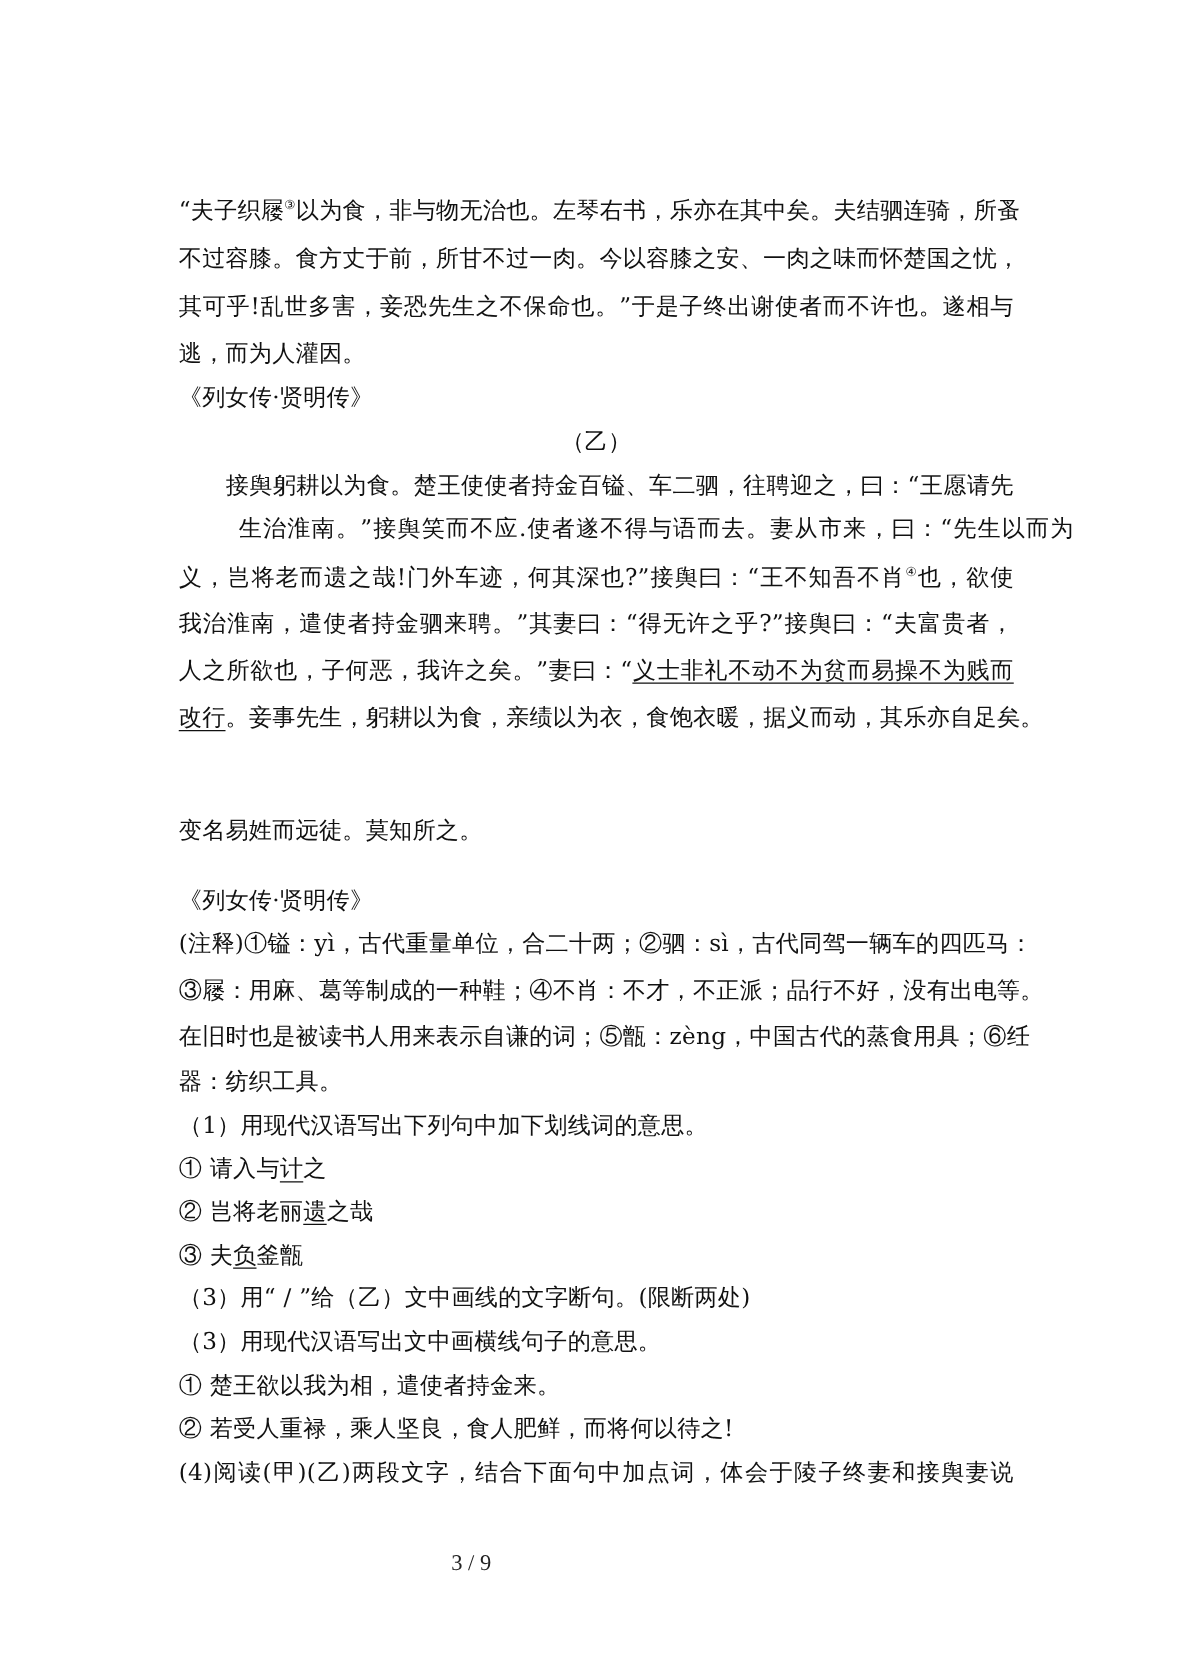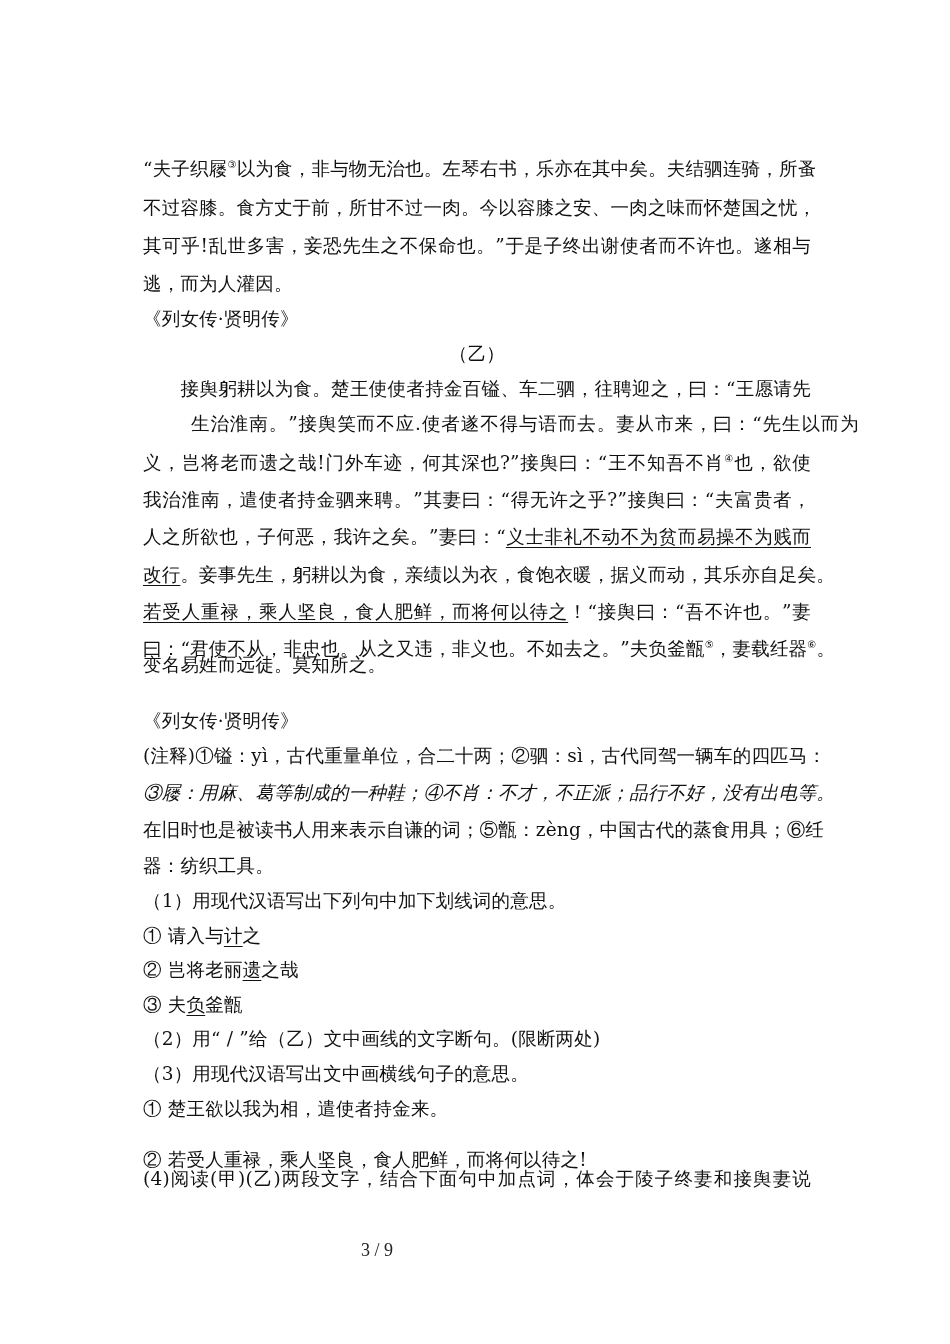--- a/index.html
+++ b/index.html
@@ -43,44 +43,38 @@
   <div class="line just" style="top:448px;">
     <span>义，岂将老而遗之哉!门外车迹，何其深也?”接舆曰：“王不知吾不肖</span><sup>④</sup><span>也，欲使</span>
   </div>
   <div class="line just" style="top:485px;">我治淮南，遣使者持金驷来聘。”其妻曰：“得无许之乎?”接舆曰：“夫富贵者，</div>
   <div class="line just" style="top:522px;">
     <span>人之所欲也，子何恶，我许之矣。”妻曰：“</span><span class="u">义士非礼不动不为贫而易操不为贱而</span>
   </div>
   <div class="line just" style="top:560px;">
     <span class="u">改行</span><span>。妾事先生，躬耕以为食，亲绩以为衣，食饱衣暖，据义而动，其乐亦自足矣。</span>
   </div>
-  <div class="line just" style="top:597px;">
-    <span class="u">若受人重禄，乘人坚良，食人肥鲜，而将何以待之</span><span>！“接舆曰：“吾不许也。”妻</span>
-  </div>
-  <div class="line just" style="top:634px;">
-    <span>曰：“君使不从，非忠也。从之又违，非义也。不如去之。”夫负釜甑</span><sup>⑤</sup><span>，妻载纴器</span><sup>⑥</sup><span>。</span>
-  </div>
   <div class="line" style="top:650px;">变名易姓而远徒。莫知所之。</div>
   <div class="line right" style="top:706px;">《列女传·贤明传》</div>
 
   <div class="line just" style="top:741px;">(注释)①镒：yì，古代重量单位，合二十两；②驷：sì，古代同驾一辆车的四匹马：</div>
-  <div class="line just" style="top:778px;font-style:italic;">③屦：用麻、葛等制成的一种鞋；④不肖：不才，不正派；品行不好，没有出电等。</div>
+  <div class="line just" style="top:778px;">③屦：用麻、葛等制成的一种鞋；④不肖：不才，不正派；品行不好，没有出电等。</div>
   <div class="line just" style="top:815px;">在旧时也是被读书人用来表示自谦的词；⑤甑：zèng，中国古代的蒸食用具；⑥纴</div>
   <div class="line" style="top:851px;">器：纺织工具。</div>
 
   <div class="line" style="top:886px;">（1）用现代汉语写出下列句中加下划线词的意思。</div>
   <div class="line" style="top:921px;">
     <span>①</span> <span>请入与</span><span class="u">计</span><span>之</span>
   </div>
   <div class="line" style="top:955px;">
     <span>②</span> <span>岂将老丽</span><span class="u">遗</span><span>之哉</span>
   </div>
   <div class="line" style="top:990px;">
     <span>③</span> <span>夫</span><span class="u">负</span><span>釜甑</span>
   </div>
-  <div class="line" style="top:1024px;">（2）用“ / ”给（乙）文中画线的文字断句。(限断两处)</div>
+  <div class="line" style="top:1024px;">（3）用“ / ”给（乙）文中画线的文字断句。(限断两处)</div>
   <div class="line" style="top:1059px;">（3）用现代汉语写出文中画横线句子的意思。</div>
   <div class="line" style="top:1094px;">① 楚王欲以我为相，遣使者持金来。</div>
-  <div class="line" style="top:1129px;margin-top:16px;">② 若受人重禄，乘人坚良，食人肥鲜，而将何以待之!</div>
+  <div class="line" style="top:1129px;">② 若受人重禄，乘人坚良，食人肥鲜，而将何以待之!</div>
   <div class="line just" style="top:1164px;">(4)阅读(甲)(乙)两段文字，结合下面句中加点词，体会于陵子终妻和接舆妻说</div>
 
   <div class="pagenum">3 / 9</div>
 </div>
 
 </body></html>

